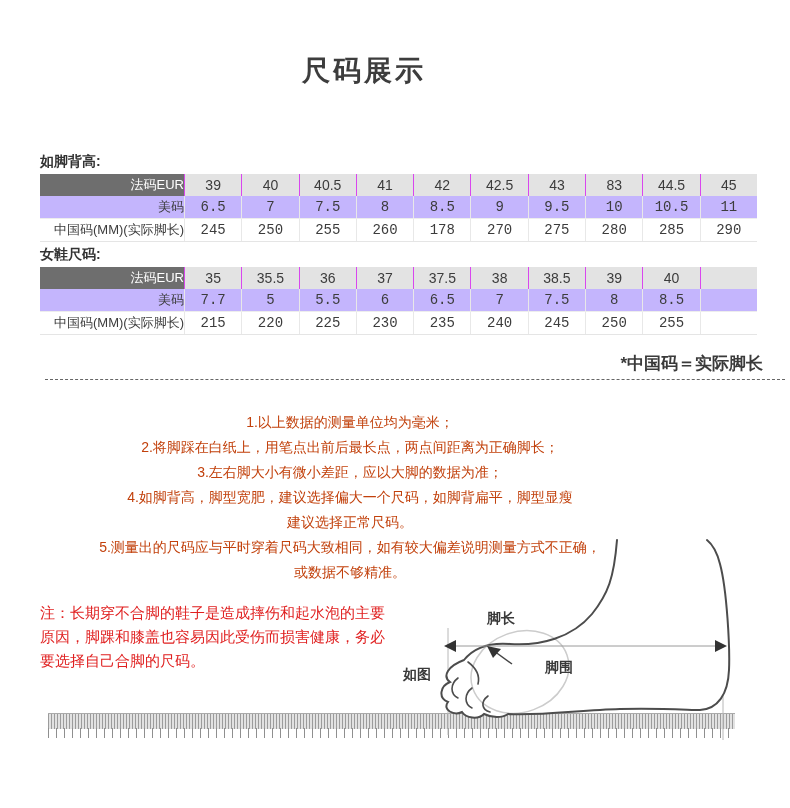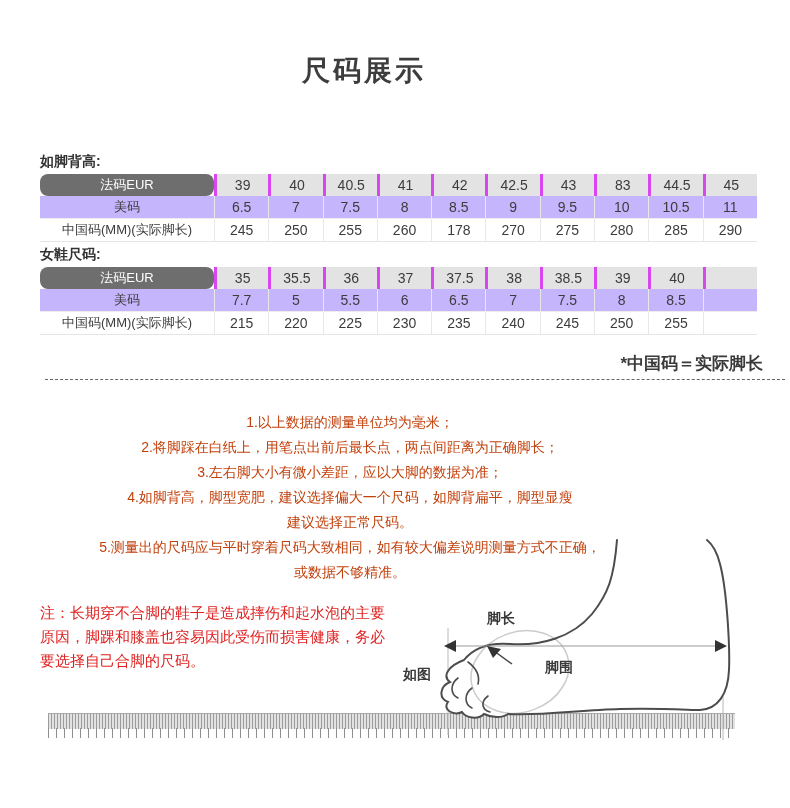--- a/index.html
+++ b/index.html
@@ -9,26 +9,26 @@
   .page-title{position:absolute;left:0;top:52px;width:728px;text-align:center;
     font-size:28px;font-weight:bold;color:#3d3d3d;letter-spacing:3px;}
   .subtitle{position:absolute;right:27px;top:137px;font-size:15px;color:#4a4a4a;}
   .section-label{position:absolute;left:40px;font-size:14px;font-weight:bold;color:#333;}
   .footnote{position:absolute;right:27px;top:352px;font-size:17px;font-weight:bold;color:#3a3a3a;}
   .dashed-divider{position:absolute;left:45px;top:379px;width:740px;height:0;
     border-top:1px dashed #666;}
 
   .size-table{position:absolute;left:40px;width:717px;}
   .t-row{display:flex;height:22px;line-height:22px;}
-  .t-label{width:174px;text-align:center;font-size:13px;color:#3c3c3c;flex:none;border-radius:8px;}
+  .t-label{width:144px;text-align:right;font-size:13px;color:#3c3c3c;flex:none;}
   .t-cell{flex:1;text-align:center;font-size:14px;color:#3c3c3c;}
   .t-row.r0 .t-label{background:#6e6e6e;color:#fff;}
-  .t-row.r0 .t-cell{background:#e3e3e3;border-left:3px solid #d946ef;}
+  .t-row.r0 .t-cell{background:#e3e3e3;border-left:1px solid #d946ef;}
   .t-row.r1{background:#c4b5fd;}
-  .t-row.r1 .t-cell,.t-row.r2 .t-cell{border-left:1px solid #e8e8e8;}
+  .t-row.r1 .t-cell,.t-row.r2 .t-cell{border-left:1px solid #e8e8e8;font-family:Liberation Mono, monospace;}
   .t-row.r1 .t-label,.t-row.r2 .t-label{border-right:0;}
   .t-row.r2{background:#fff;border-top:1px solid #ededed;border-bottom:1px solid #e5e5e5;}
 
   .notes{position:absolute;left:40px;top:410px;width:620px;}
   .note-line{font-size:14px;color:#c2410c;height:25px;line-height:25px;text-align:center;}
   .warning{position:absolute;left:40px;top:601px;width:380px;}
   .warning-line{font-size:15px;color:#e02020;height:24px;line-height:24px;}
 
   .diagram-label{position:absolute;font-size:14px;font-weight:bold;color:#3a3a3a;}
   .lbl-as-shown{left:403px;top:666px;}

